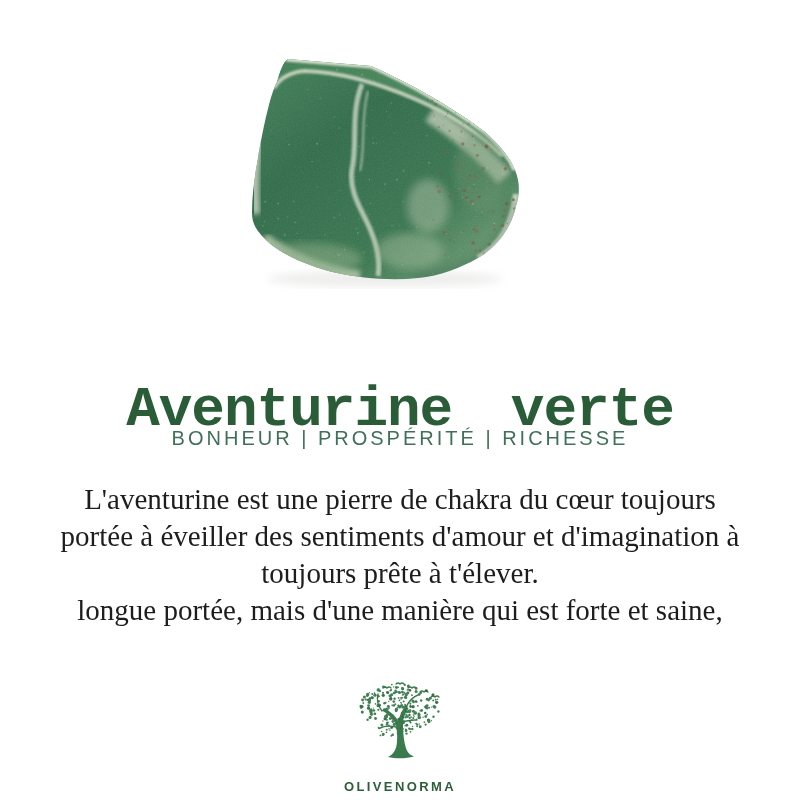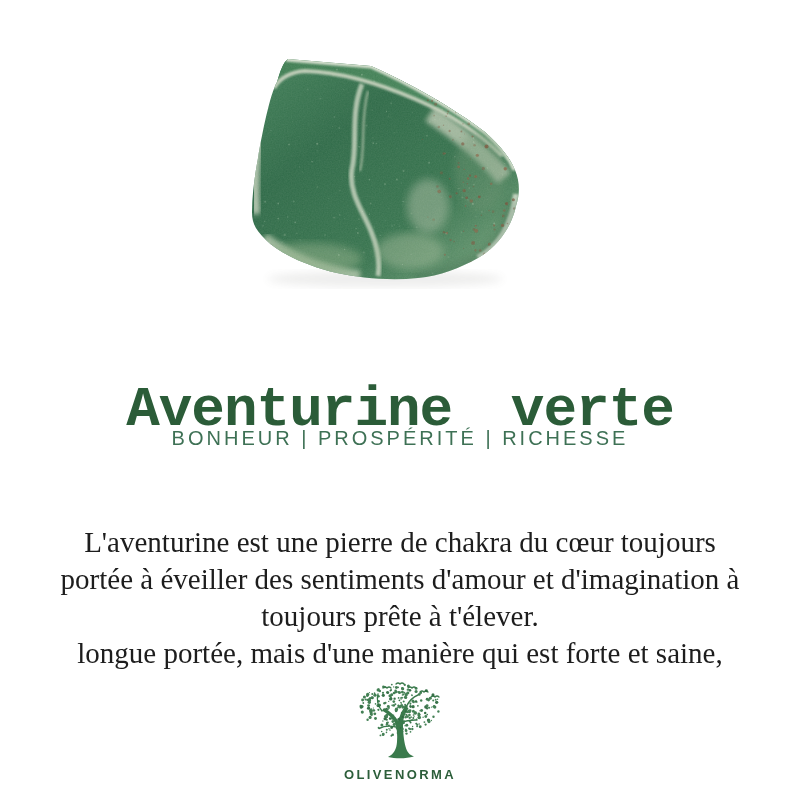--- a/index.html
+++ b/index.html
@@ -18,26 +18,25 @@
   }
   .subtitle{
     position:absolute;left:0;right:0;top:424px;
     font-size:20px;color:#3e7155;letter-spacing:3px;line-height:28px;
     font-family:"Liberation Sans",sans-serif;font-weight:400;
   }
   .desc{
     position:absolute;left:0;right:0;top:481px;
     font-size:29px;line-height:37px;color:#1d1d1d;
     font-family:"Liberation Serif",serif;
-    margin-top:43px;
   }
   .logo{position:absolute;left:0;right:0;top:681px;}
   .tree{display:block;margin:0 auto;width:96px;height:78px;}
   .brand{
-    margin-top:8px;font-size:13px;font-weight:700;letter-spacing:2.4px;
+    margin-top:20px;font-size:13px;font-weight:700;letter-spacing:2.4px;
     color:#2c5e3a;font-family:"Liberation Sans",sans-serif;
   }
 </style>
 </head>
 <body>
 
 <div class="page">
 
   <div class="stone-wrap">
     <svg viewBox="0 0 270 238">

